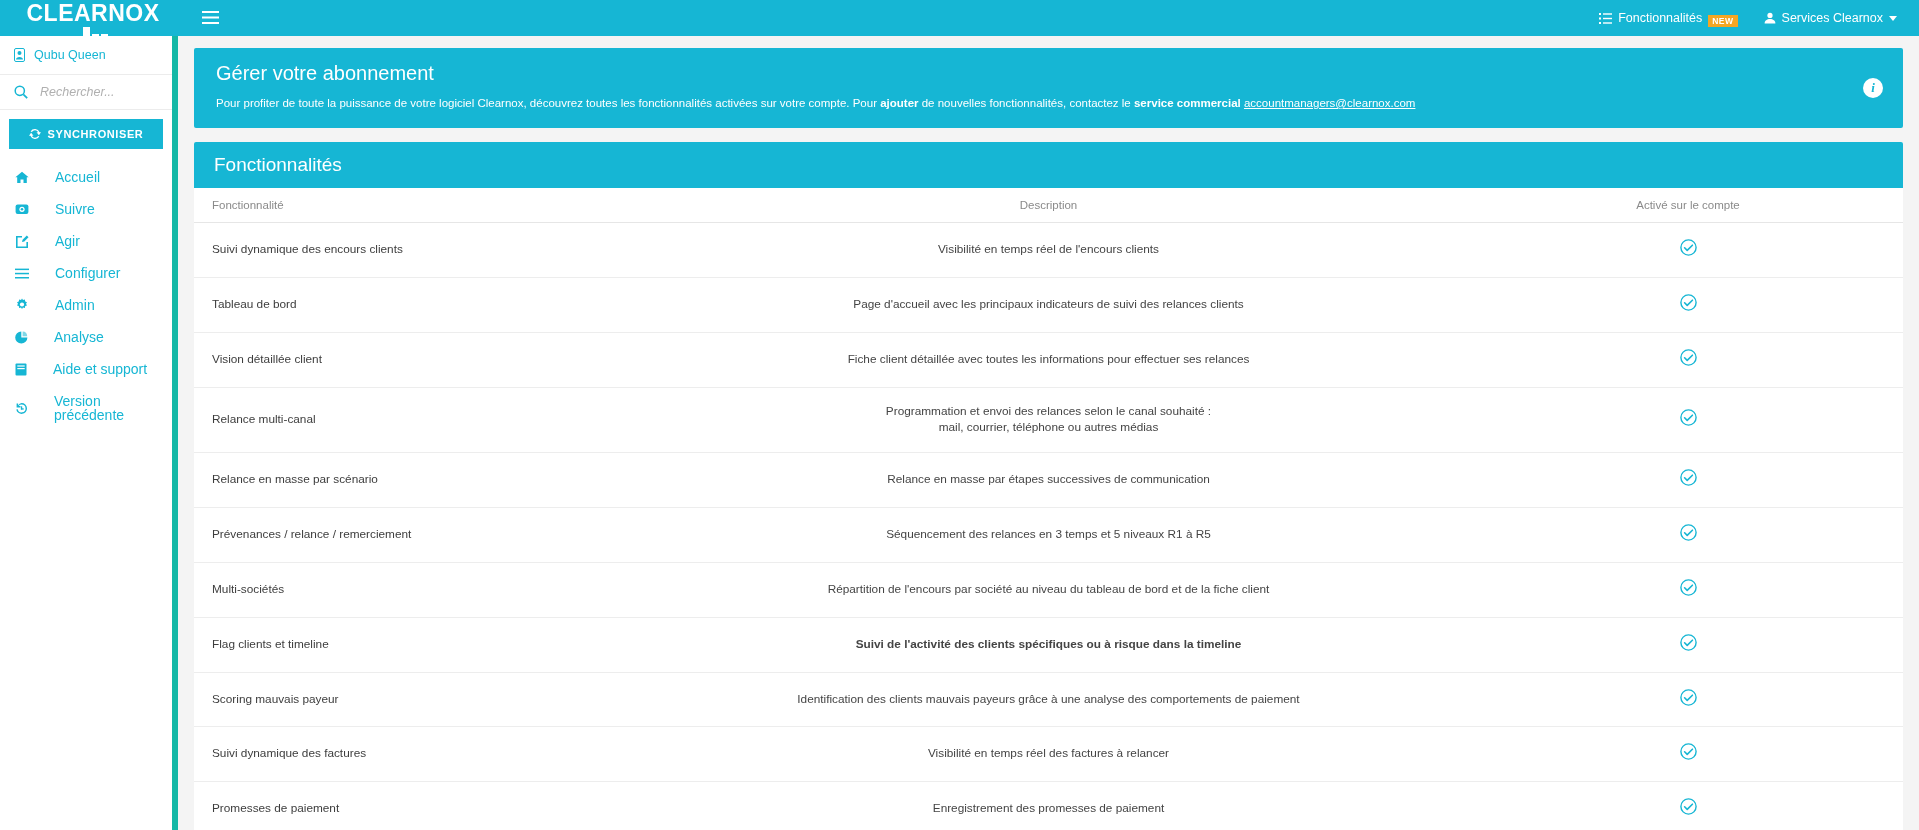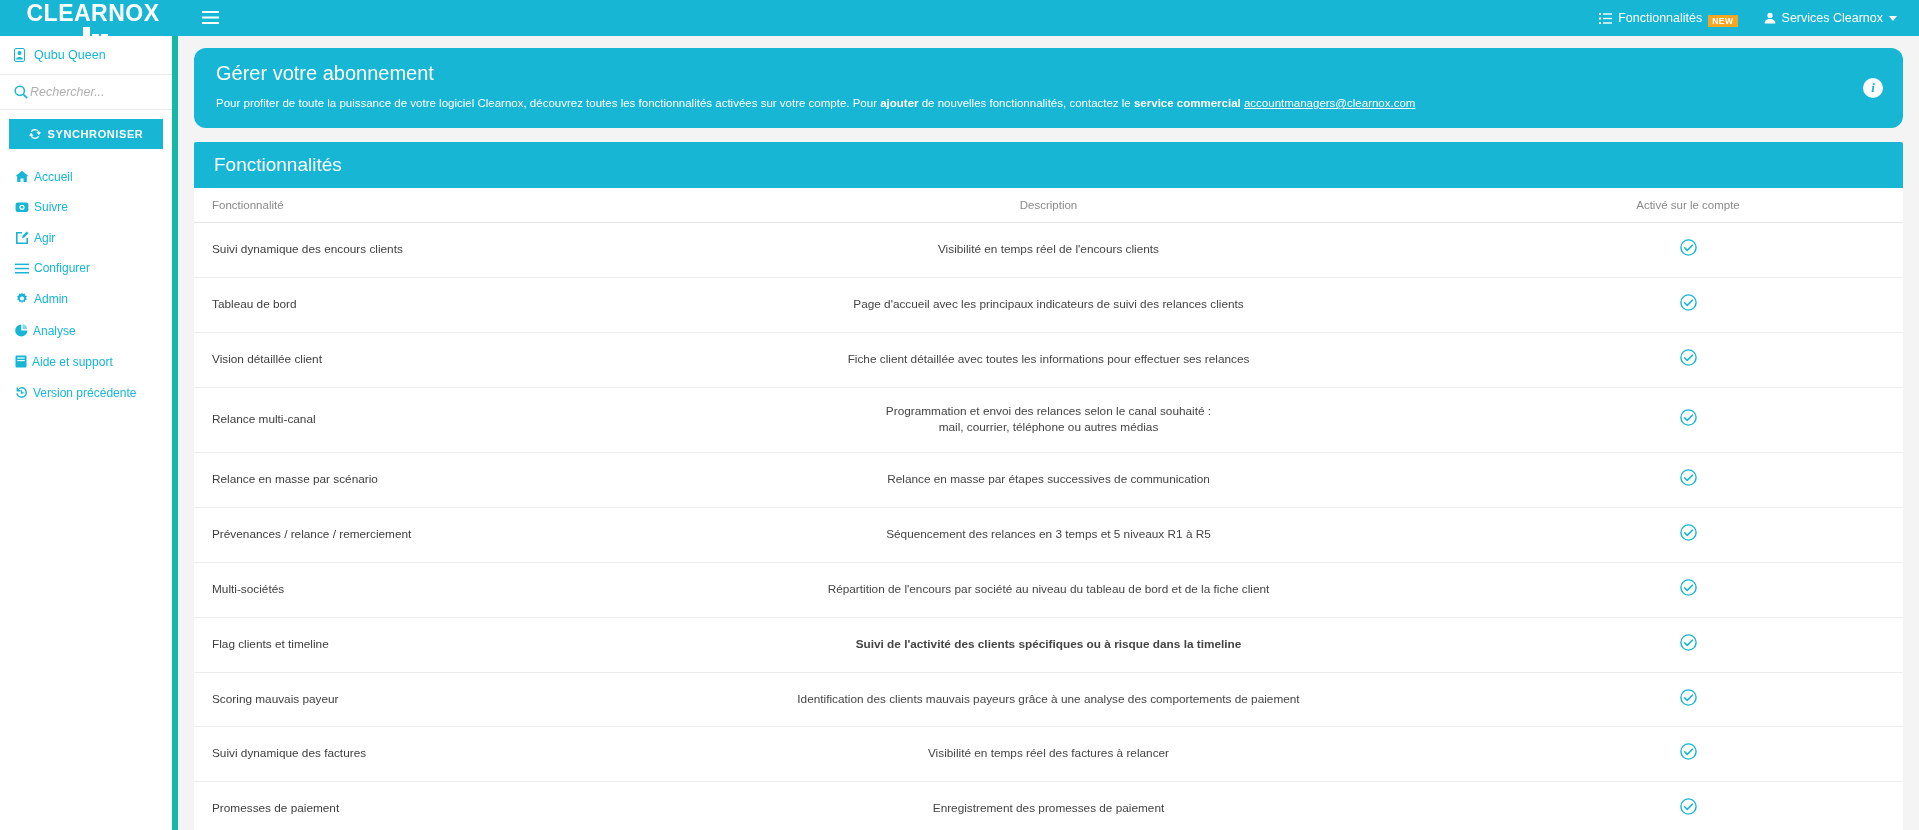--- a/index.html
+++ b/index.html
@@ -50,48 +50,48 @@
   .sidebar {
     position: absolute; top: 36px; left: 0; width: 178px; bottom: 0;
     background: #ffffff; border-right: 6px solid #14b8a6;
   }
   .user-row {
     display: flex; align-items: center; gap: 9px;
     padding: 12px 10px 12px 14px; font-size: 12.5px; color: #16b6d4;
     cursor: pointer;
   }
   .search-row {
-    display: flex; align-items: center; 
+    display: flex; align-items: center; gap: 10px;
     border-top: 1px solid #ececec; border-bottom: 1px solid #ececec;
     padding: 9px 10px 9px 14px;
   }
   .search-row input {
     border: none; outline: none; font-size: 12.5px; color: #555;
     font-family: "Liberation Sans", sans-serif; width: 120px; background: transparent;
   }
   .search-row input::placeholder { color: #b0b0b0; font-style: italic; }
   .sync-btn {
     margin: 9px 9px 12px 9px; height: 30px; background: #16b6d4; color: #fff;
     border: none; width: calc(100% - 18px); font-size: 11px; font-weight: bold;
     letter-spacing: .6px; display: flex; align-items: center; justify-content: center;
     gap: 7px; cursor: pointer; font-family: "Liberation Sans", sans-serif;
   }
   .nav-item {
-    display: flex; align-items: center; gap: 5px;
-    padding: 9px 10px 9px 15px; font-size: 12px; color: #16b6d4; cursor: pointer;
+    display: flex; align-items: center; gap: 26px;
+    padding: 9px 10px 9px 15px; font-size: 14px; color: #16b6d4; cursor: pointer;
   }
   .nav-item .lbl { line-height: 1; }
 
   
   .main {
     position: absolute; top: 36px; left: 178px; right: 0; bottom: 0;
     overflow-y: auto; background: #f4f4f4; padding: 12px 16px 0 16px;
   }
   .panel-head {
-    background: #16b6d4; color: #ffffff; border-radius: 12px;
+    background: #16b6d4; color: #ffffff; border-radius: 2px;
     padding: 14px 22px 16px 22px; position: relative;
   }
   .panel-head h1 { margin: 0 0 10px 0; font-size: 20px; font-weight: normal; }
   .panel-head p { margin: 0; font-size: 11.5px; line-height: 1.5; }
   .panel-head b { font-weight: bold; }
   .panel-head a { color: #ffffff; text-decoration: underline; }
   .info-icon {
     position: absolute; right: 20px; top: 50%; transform: translateY(-50%);
     width: 20px; height: 20px; border-radius: 50%; background: #ffffff;
     color: #16b6d4; font-size: 13px; font-weight: bold; font-style: italic;

